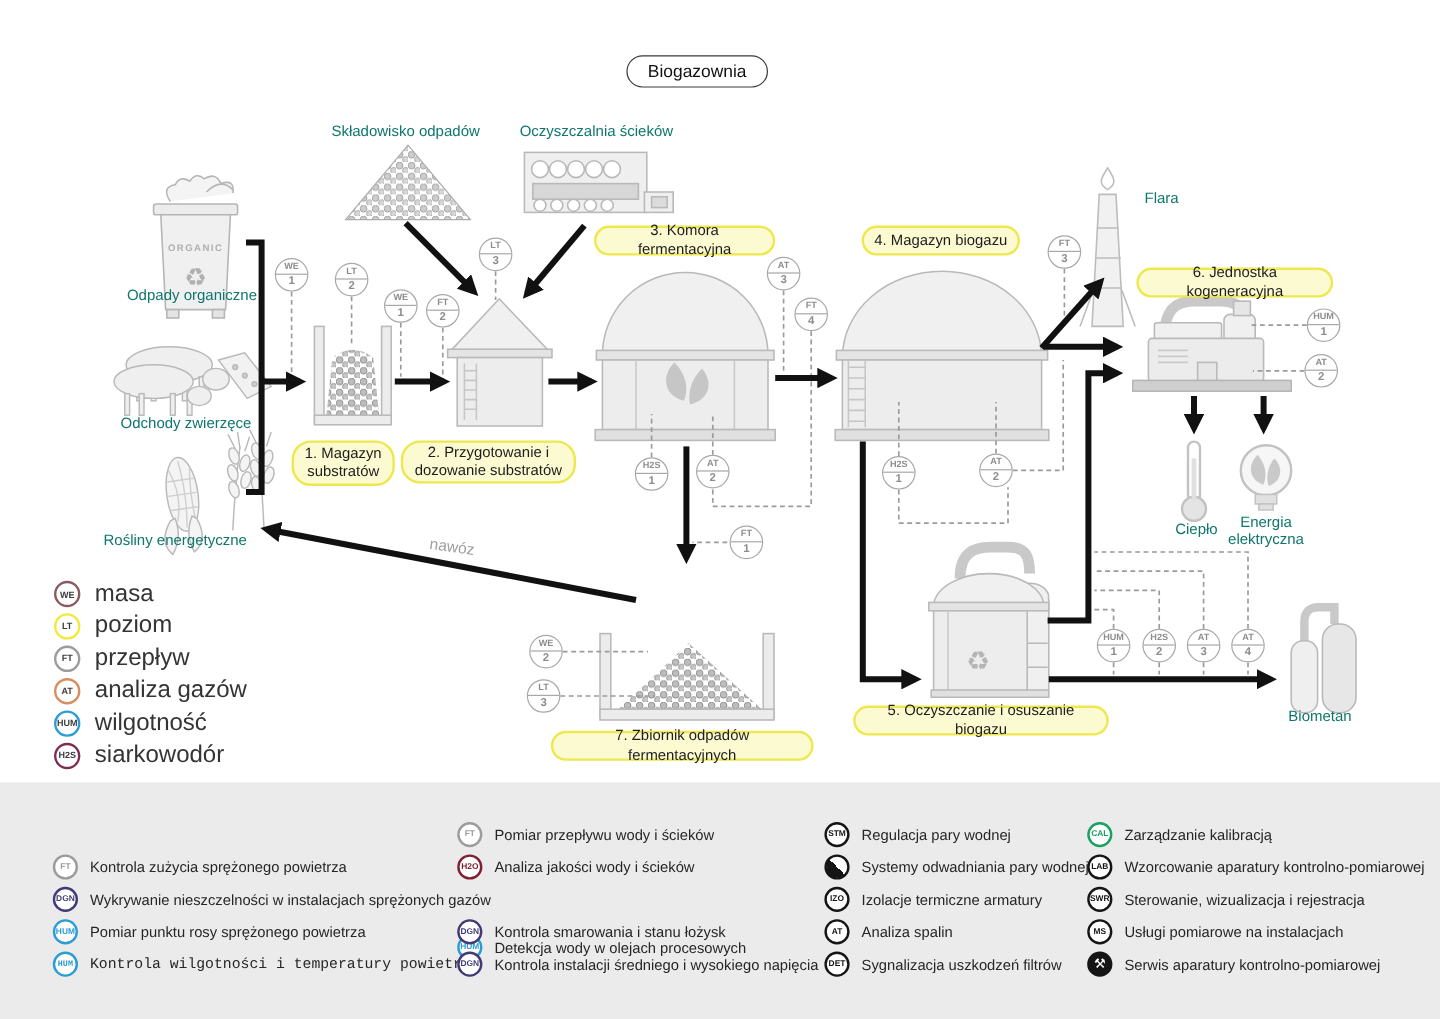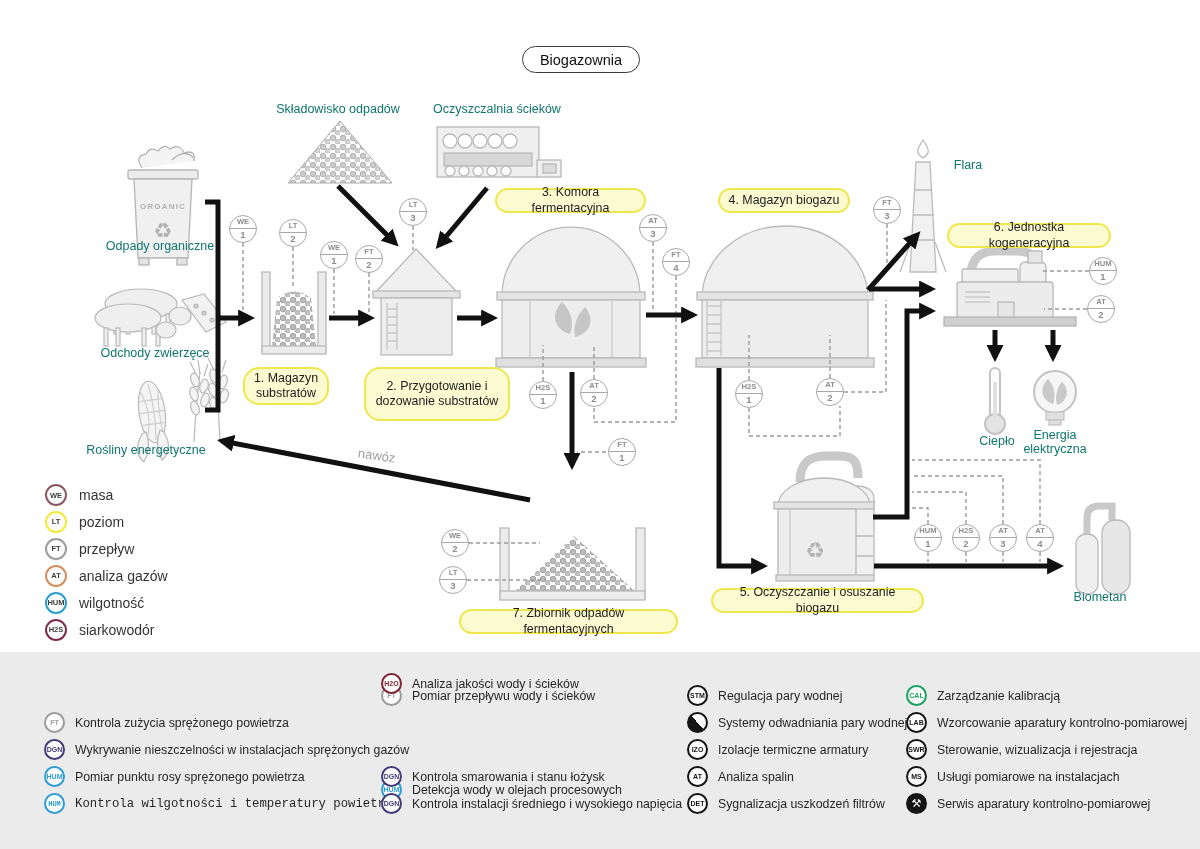--- a/index.html
+++ b/index.html
@@ -14,21 +14,21 @@
         color:#111;font-size:14.5px;display:flex;align-items:center;justify-content:center;box-sizing:border-box;}
   .glabel{position:absolute;z-index:2;color:#0f766e;font-size:12.5px;white-space:nowrap;transform:translateX(-50%);}
   .glabel.wrap{white-space:normal;text-align:center;width:94px;line-height:1.15;}
   .sensor{position:absolute;z-index:4;width:28px;height:28px;box-sizing:border-box;border:1.5px solid #a8a8a8;
         border-radius:50%;background:#fff;text-align:center;color:#8d8d8d;}
   .sensor .c{display:block;font-size:7.6px;font-weight:bold;line-height:12px;border-bottom:1.2px solid #a8a8a8;letter-spacing:0;}
   .sensor .n{display:block;font-size:9.5px;font-weight:bold;line-height:12px;}
   .lrow{position:absolute;z-index:3;display:flex;align-items:center;gap:12px;height:24px;}
   .lrow .ring{width:22px;height:22px;box-sizing:border-box;border-radius:50%;border:2px solid #888;background:#fff;
         display:flex;align-items:center;justify-content:center;font-size:7.5px;font-weight:bold;color:#3c3c3c;flex:0 0 auto;}
-  .lrow .ltext{font-size:14px;color:#343434;white-space:nowrap;}
+  .lrow .ltext{font-size:20px;color:#343434;white-space:nowrap;}
   .crow{position:absolute;z-index:3;display:flex;align-items:center;gap:10px;height:27px;}
   .crow .ring{width:21px;height:21px;box-sizing:border-box;border-radius:50%;border:2px solid #151515;background:#fff;
         display:flex;align-items:center;justify-content:center;font-size:7px;font-weight:bold;flex:0 0 auto;}
   .crow .ring.half{background:linear-gradient(45deg,#151515 50%,#ffffff 50%);}
   .crow .ring.filled{background:#151515;color:#fff;font-size:11px;font-weight:normal;}
   .crow .ctext{font-size:12.3px;color:#262626;white-space:nowrap;}
   .nawoz{position:absolute;z-index:2;color:#9e9e9e;font-size:13px;transform:rotate(8deg);}
 </style>
 </head>
 <body>
@@ -270,21 +270,21 @@
   <span class="glabel" style="left:160px;top:239px;">Odpady organiczne</span>
   <span class="glabel" style="left:155px;top:346px;">Odchody zwierzęce</span>
   <span class="glabel" style="left:146px;top:443px;text-align:center;">Rośliny energetyczne</span>
   <span class="glabel" style="left:968px;top:158px;">Flara</span>
   <span class="glabel" style="left:997px;top:434px;">Ciepło</span>
   <span class="glabel wrap" style="left:1055px;top:428px;">Energia elektryczna</span>
   <span class="glabel" style="left:1100px;top:590px;">Biometan</span>
   <span class="nawoz" style="left:358px;top:448px;">nawóz</span>
 
   <div class="pill" style="left:243px;top:367px;width:86px;height:38px;">1. Magazyn substratów</div>
-  <div class="pill" style="left:364px;top:367px;width:146px;height:54px;">2. Przygotowanie i dozowanie substratów</div>
+  <div class="pill" style="left:334px;top:367px;width:146px;height:36px;">2. Przygotowanie i dozowanie substratów</div>
   <div class="pill" style="left:495px;top:188px;width:151px;height:25px;">3. Komora fermentacyjna</div>
   <div class="pill" style="left:718px;top:188px;width:132px;height:25px;">4. Magazyn biogazu</div>
   <div class="pill" style="left:711px;top:588px;width:213px;height:25px;">5. Oczyszczanie i osuszanie biogazu</div>
   <div class="pill" style="left:947px;top:223px;width:164px;height:25px;">6. Jednostka kogeneracyjna</div>
   <div class="pill" style="left:459px;top:609px;width:219px;height:25px;">7. Zbiornik odpadów fermentacyjnych</div>
 
   <div id="sensor-layer">
       <div class="sensor" style="left: 229px; top: 215px;">
         <span class="c">WE</span>
         <span class="n">1</span>
@@ -410,21 +410,21 @@
         <span class="ctext">Pomiar punktu rosy sprężonego powietrza</span>
       </div>
       <div class="crow" style="left: 44px; top: 790px; font-family: Liberation Mono, monospace;">
         <span class="ring" style="border-color: rgb(44, 156, 212); color: rgb(44, 156, 212);">HUM</span>
         <span class="ctext">Kontrola wilgotności i temperatury powietrza</span>
       </div>
       <div class="crow" style="left: 381px; top: 682px; align-items: center;">
         <span class="ring" style="border-color: rgb(156, 156, 156); color: rgb(156, 156, 156);">FT</span>
         <span class="ctext">Pomiar przepływu wody i ścieków</span>
       </div>
-      <div class="crow" style="left: 381px; top: 670px;">
+      <div class="crow" style="left: 381px; top: 709px;">
         <span class="ring" style="border-color: rgb(125, 34, 49); color: rgb(125, 34, 49);">H2O</span>
         <span class="ctext">Analiza jakości wody i ścieków</span>
       </div>
       <div class="crow" style="left: 381px; top: 776px;">
         <span class="ring" style="border-color: rgb(44, 156, 212); color: rgb(44, 156, 212);">HUM</span>
         <span class="ctext">Detekcja wody w olejach procesowych</span>
       </div>
       <div class="crow" style="left: 381px; top: 763px;">
         <span class="ring" style="border-color: rgb(65, 58, 120); color: rgb(65, 58, 120);">DGN</span>
         <span class="ctext">Kontrola smarowania i stanu łożysk</span>

